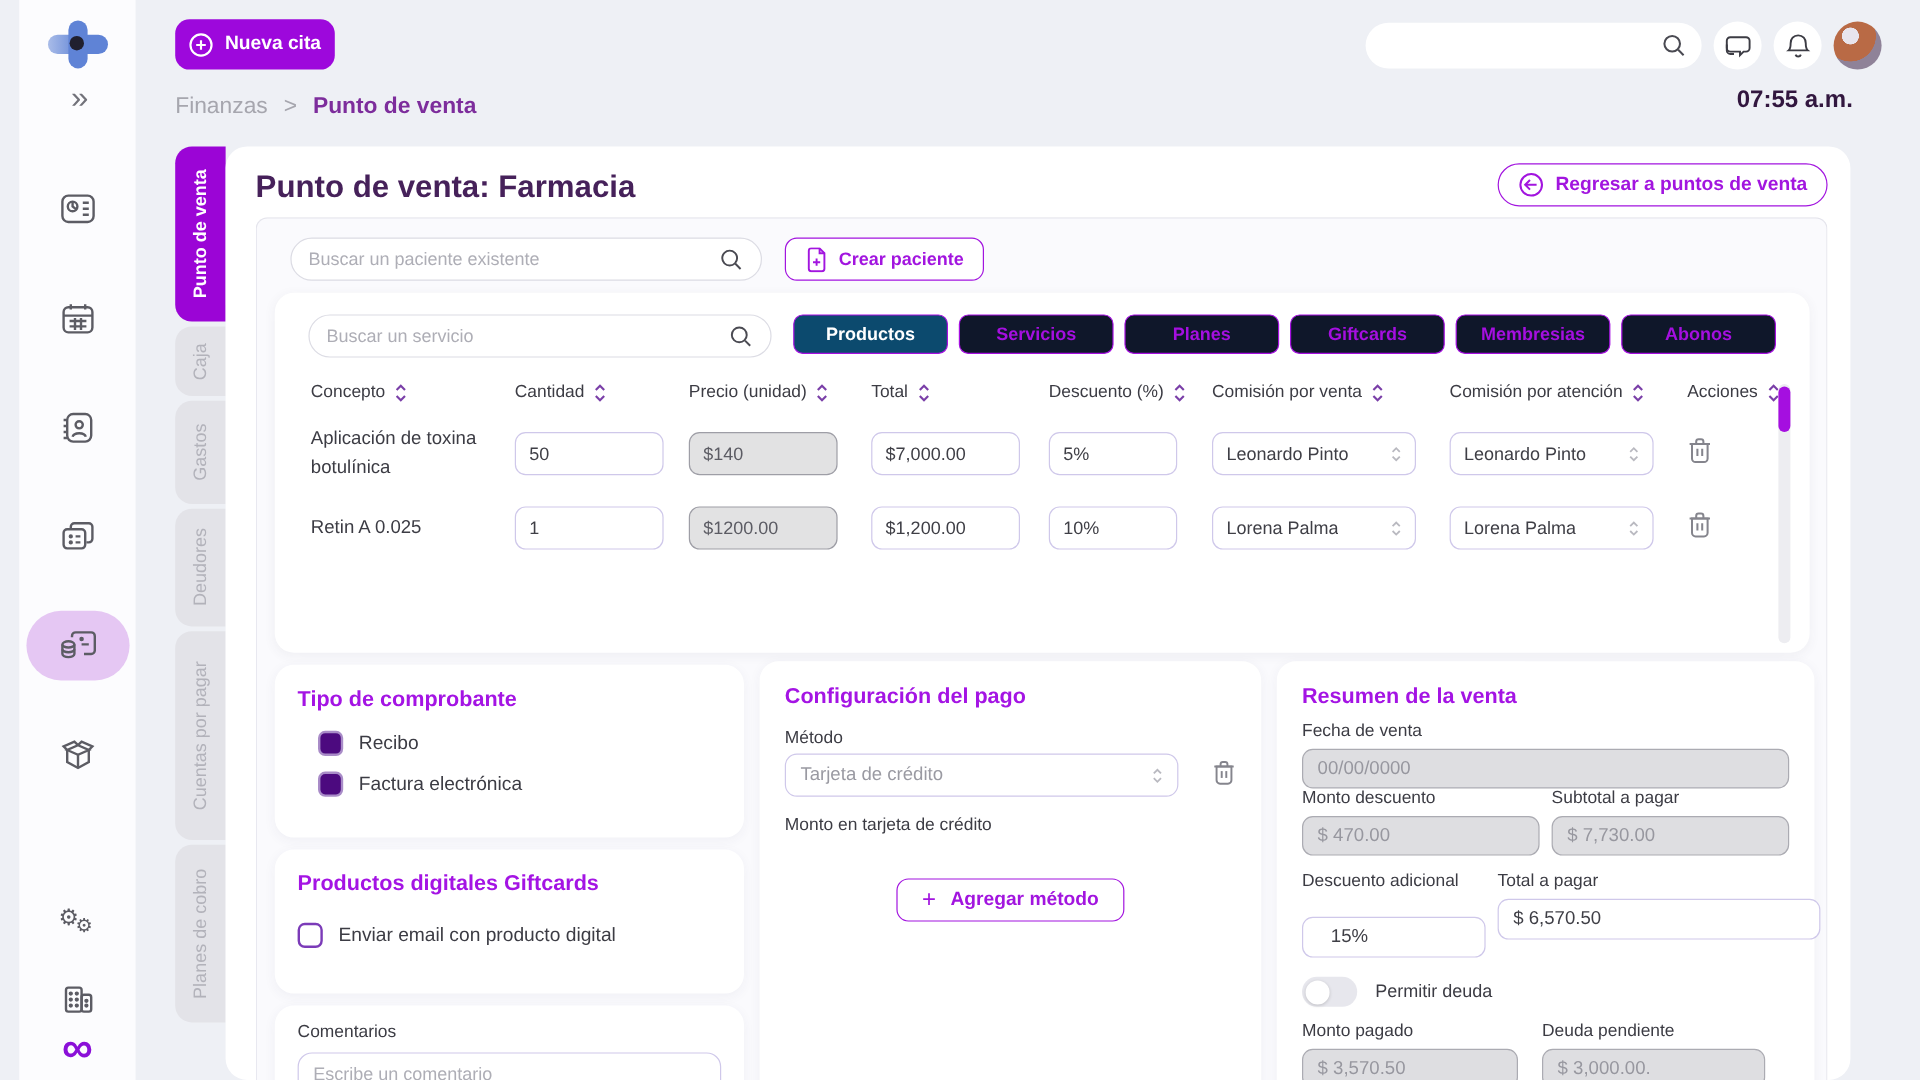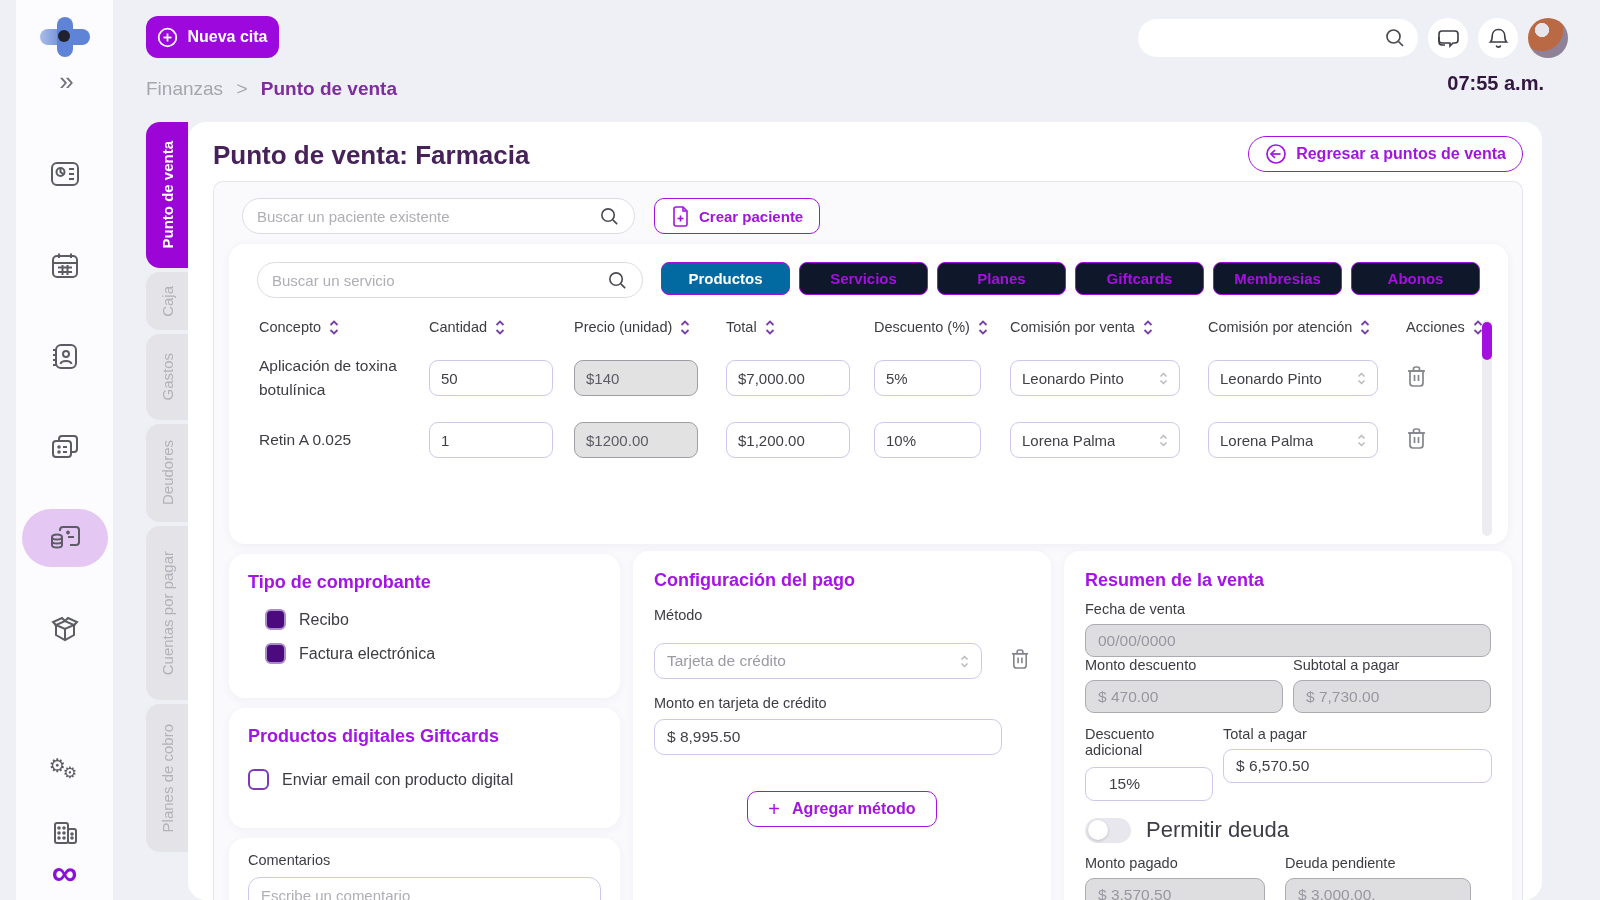--- a/index.html
+++ b/index.html
@@ -72,21 +72,21 @@
     color:#a215df; font-size:15px; font-weight:bold; display:flex; align-items:center; gap:9px; cursor:pointer;
     font-family:"Liberation Sans",sans-serif; }
 
   .table-card { position:absolute; left:15px; top:62px; width:1279px; height:300px; background:#fff;
     border-radius:16px; box-shadow:0 2px 10px rgba(60,60,90,.06); }
   .service-row { position:absolute; left:28px; top:18px; right:28px; display:flex; gap:18px; }
   .cat-tabs { display:flex; gap:9px; }
   .cat-tab { width:129px; height:33px; border-radius:8px; font-size:15px; font-weight:bold;
     display:flex; align-items:center; justify-content:center; cursor:pointer;
     background:#0f172a; border:1.5px solid #a50fe0; color:#a50fe0; font-family:"Liberation Sans",sans-serif; }
-  .cat-tab.active { background:#0369a1; color:#fff; border-color:#a50fe0; }
+  .cat-tab.active { background:#0c4a6e; color:#fff; border-color:#a50fe0; }
 
   .grid-row { display:grid; grid-template-columns:170px 145px 152px 148px 136px 198px 198px 50px; align-items:center; }
   .thead { position:absolute; left:30px; top:75px; width:1200px; font-size:14.5px; color:#3c3c44; }
   .th { display:flex; align-items:center; gap:8px; }
   .sort { display:inline-flex; flex-direction:column; line-height:0; }
   .tbody-row { position:absolute; left:30px; width:1200px; }
   .r1 { top:110px; } .r2 { top:178px; }
   .cell-text { font-size:15.5px; color:#3c3c44; padding-right:14px; line-height:1.55; }
   .cell input, .fake-select { height:36px; border:1px solid #cfc8ea; border-radius:9px; background:#fff;
     font-size:15px; color:#3f3f46; padding:0 11px; font-family:"Liberation Sans",sans-serif; outline:none; }
@@ -111,21 +111,21 @@
   .card-giftcards { left:15px; top:526px; width:391px; height:120px; padding:18px 19px; }
   .card-comments { left:15px; top:656px; width:391px; height:120px; padding:14px 19px; }
   .small-label { font-size:14.5px; color:#3c3c44; }
   .comments-box { margin-top:9px; width:353px; height:80px; border:1px solid #cfc8ea; border-radius:12px;
     background:#fff; font-size:15px; color:#3f3f46; padding:9px 12px; resize:none; outline:none;
     font-family:"Liberation Sans",sans-serif; }
   .comments-box::placeholder { color:#aeaeb6; }
 
   .card-payment { left:419px; top:369px; width:418px; height:409px; padding:19px 21px; }
   .field-label { font-size:14.5px; color:#3c3c44; margin-top:16px; }
-  .pay-method-row { display:flex; align-items:center; gap:28px; margin-top:20px;text-align:center; }
+  .pay-method-row { display:flex; align-items:center; gap:28px; margin-top:5px;text-align:center; }
   .select-wide { width:351px; height:36px; border:1px solid #cfc8ea; border-radius:10px; background:#fff;
     display:flex; align-items:center; justify-content:space-between; padding:0 12px; cursor:pointer; }
   .select-wide .val { font-size:15.5px; color:#9a9aa2; }
   .input-wide { margin-top:8px; width:348px; height:36px; border:1px solid #cfc8ea; border-radius:10px;
     background:#fff; font-size:15.5px; color:#3f3f46; padding:0 12px; outline:none;
     font-family:"Liberation Sans",sans-serif; display:block; }
   .btn-add { margin:36px auto 0; height:36px; padding:0 20px; background:#fff; border:1.5px solid #a215df;
     border-radius:10px; color:#a215df; font-size:16px; font-weight:bold; display:flex; align-items:center;
     gap:12px; cursor:pointer; font-family:"Liberation Sans",sans-serif; }
 
@@ -133,21 +133,21 @@
   .sum-input { height:33px; border-radius:9px; font-size:15.5px; padding:0 12px; outline:none;
     font-family:"Liberation Sans",sans-serif; display:block; }
   .sum-input.dis { background:#dedee1; border:1px solid #ababb2; color:#97979f; }
   .sum-input.lite { background:#fff; border:1px solid #cfc8ea; color:#3f3f46; }
   .sum-grid { display:flex; gap:10px; }
   .sum-col { display:flex; flex-direction:column; }
   .toggle-row { display:flex; align-items:center; gap:15px; margin-top:16px; }
   .toggle { width:46px; height:25px; border-radius:13px; background:#e7e7ed; position:relative; cursor:pointer; }
   .toggle .knob { position:absolute; left:3px; top:2.5px; width:20px; height:20px; border-radius:50%;
     background:#fff; box-shadow:0 1px 3px rgba(0,0,0,.18); }
-  .toggle-label { font-size:22px; color:#3c3c44; }
+  .toggle-label { font-size:15px; color:#3c3c44; }
 </style>
 </head>
 <body>
 
 <div class="sidebar">
   <div class="logo">
     <div class="bar-h"></div>
       <div class="bar-v"></div>
       <div class="dot"></div>
   </div>
@@ -538,21 +538,20 @@
           <svg width="20" height="22" viewBox="0 0 21 23" fill="none" stroke="#85858d" stroke-width="1.7">
             <path d="M4 6 h13 v12 a3 3 0 0 1-3 3 H7 a3 3 0 0 1-3-3 Z"></path>
               <line x1="2" y1="6" x2="19" y2="6"></line>
             <path d="M7.5 6 V4 a2 2 0 0 1 2-2 h2 a2 2 0 0 1 2 2 v2"></path>
               <line x1="8.5" y1="10" x2="8.5" y2="16"></line>
               <line x1="12.5" y1="10" x2="12.5" y2="16"></line>
           </svg>
         </div>
       </div>
       <div class="field-label">Monto en tarjeta de crédito</div>
-      <input class="input-wide" value="$ 8,995.50" style="">
       <button class="btn-add">
         <span style="font-size:20px; font-weight:normal;">+</span>
         <span>Agregar método</span>
       </button>
     </div>
 
     <div class="card card-summary">
       <h3>Resumen de la venta</h3>
       <div class="field-label" style="margin-top:10px;">Fecha de venta</div>
       <input class="sum-input dis" style="margin-top: 7px; width: 406px;" value="00/00/0000">
@@ -562,21 +561,21 @@
           <input class="sum-input dis" style="margin-top: 7px; width: 198px;" value="$ 470.00">
         </div>
         <div class="sum-col">
           <div class="small-label">Subtotal a pagar</div>
           <input class="sum-input dis" style="margin-top: 7px; width: 198px;" value="$ 7,730.00">
         </div>
       </div>
       <div class="sum-grid" style="margin-top:13px;">
         <div class="sum-col">
           <div class="small-label">Descuento adicional</div>
-          <input class="sum-input lite" style="margin-top: 9px; width: 128px; height: 34px; padding-left: 23px;" value="15%">
+          <input class="sum-input lite" style="margin-top: 22px; width: 153px; height: 34px; padding-left: 23px;" value="15%">
         </div>
         <div class="sum-col">
           <div class="small-label">Total a pagar</div>
           <input class="sum-input lite" style="margin-top: 7px; width: 269px; height: 34px;" value="$ 6,570.50">
         </div>
       </div>
       <div class="toggle-row">
         <div class="toggle">
             <div class="knob"></div>
           </div>

